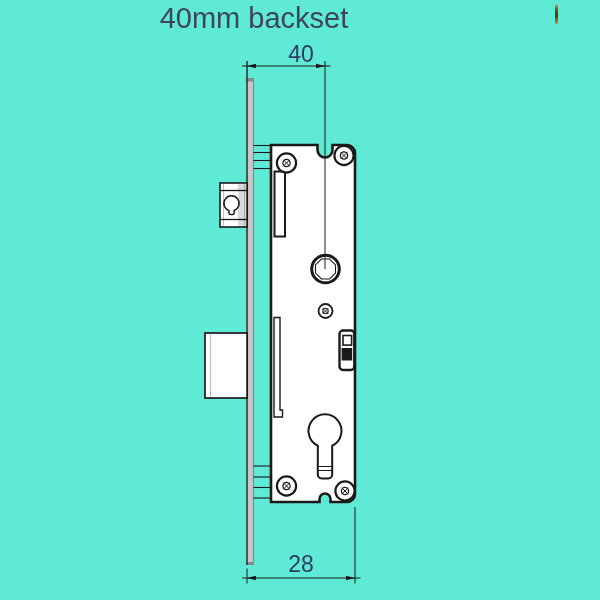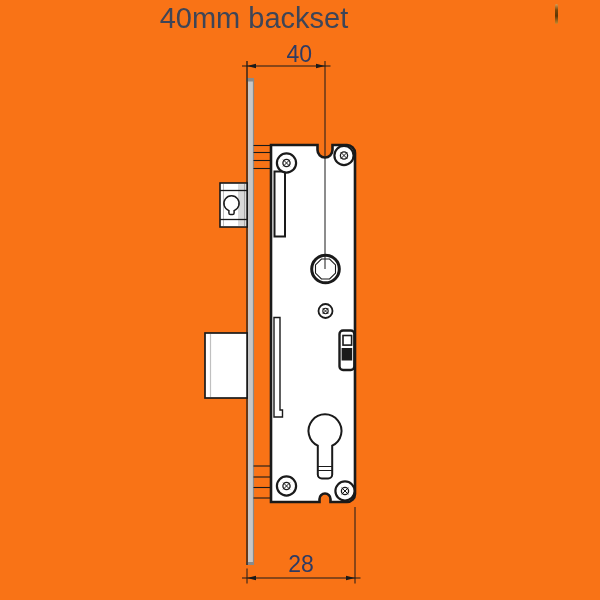--- a/index.html
+++ b/index.html
@@ -5,34 +5,34 @@
   :root{
     --title-text:#3e4557;
     --dimension-text:#2e3b63;
     --line:#1a1a1a;
     --faceplate-fill:#c7c7c7;
     --faceplate-edge:#8a8a8a;
     --artifact-orange:#7a4708;
   }
   html,body{margin:0;padding:0;background:#fff;}
   .page{
-    position:relative;width:600px;height:600px;background:#f97316;
+    position:relative;width:600px;height:600px;background:#5eead4;
     font-family:"Liberation Sans", sans-serif;overflow:hidden;
   }
   .title{
     position:absolute;left:104px;top:2px;width:300px;
     text-align:center;font-size:29px;font-weight:400;
     color:var(--title-text);letter-spacing:0px;white-space:nowrap;
   }
   .dim-label{
     position:absolute;width:50px;text-align:center;
     font-size:23px;font-weight:400;color:var(--dimension-text);
     line-height:22px;white-space:nowrap;
   }
-  .dim-40{left:262px;top:43px;text-align:right;}
+  .dim-40{left:276px;top:43px;}
   .dim-55{left:276px;top:553px;}
   svg.drawing{position:absolute;left:0;top:0;color:var(--line);}
   .ln{fill:none;stroke:currentColor;}
   .fw{fill:#ffffff;stroke:currentColor;}
   .fb{fill:currentColor;stroke:none;}
   .fp-band{fill:var(--faceplate-fill);stroke:none;}
   .fp-cap{fill:var(--faceplate-edge);stroke:none;}
   .fp-edge{fill:none;stroke:var(--faceplate-edge);}
   .soft{fill:none;stroke:#c0c0c0;}
   .shade{fill:#d9d9d9;stroke:none;}

